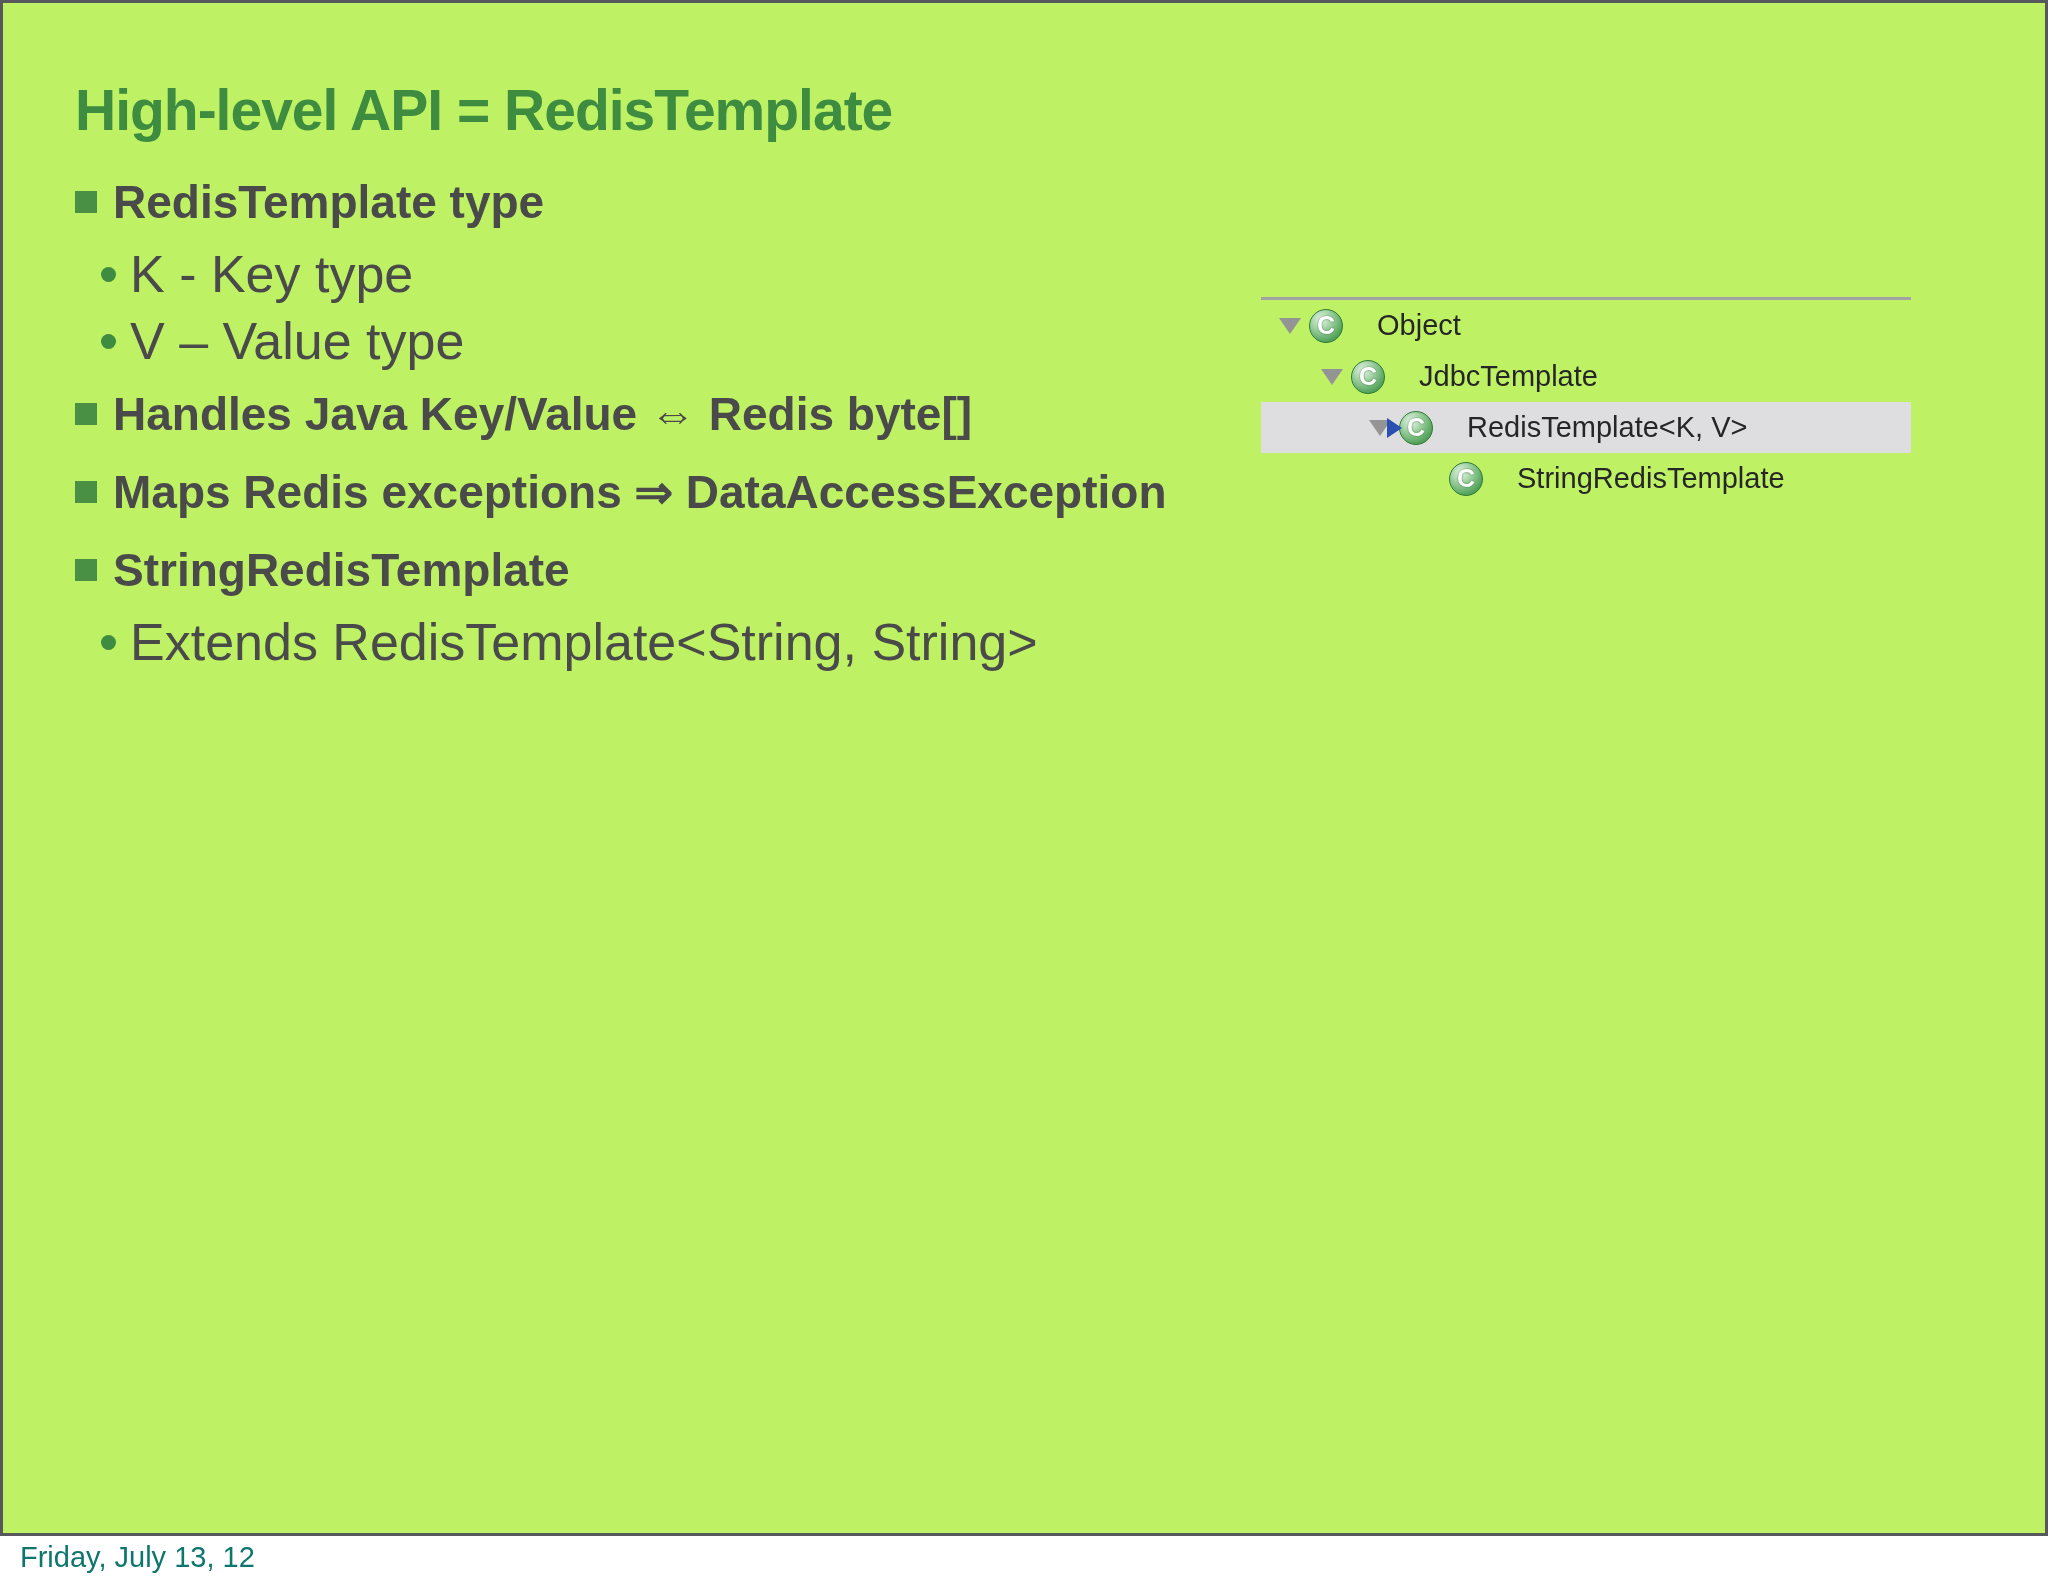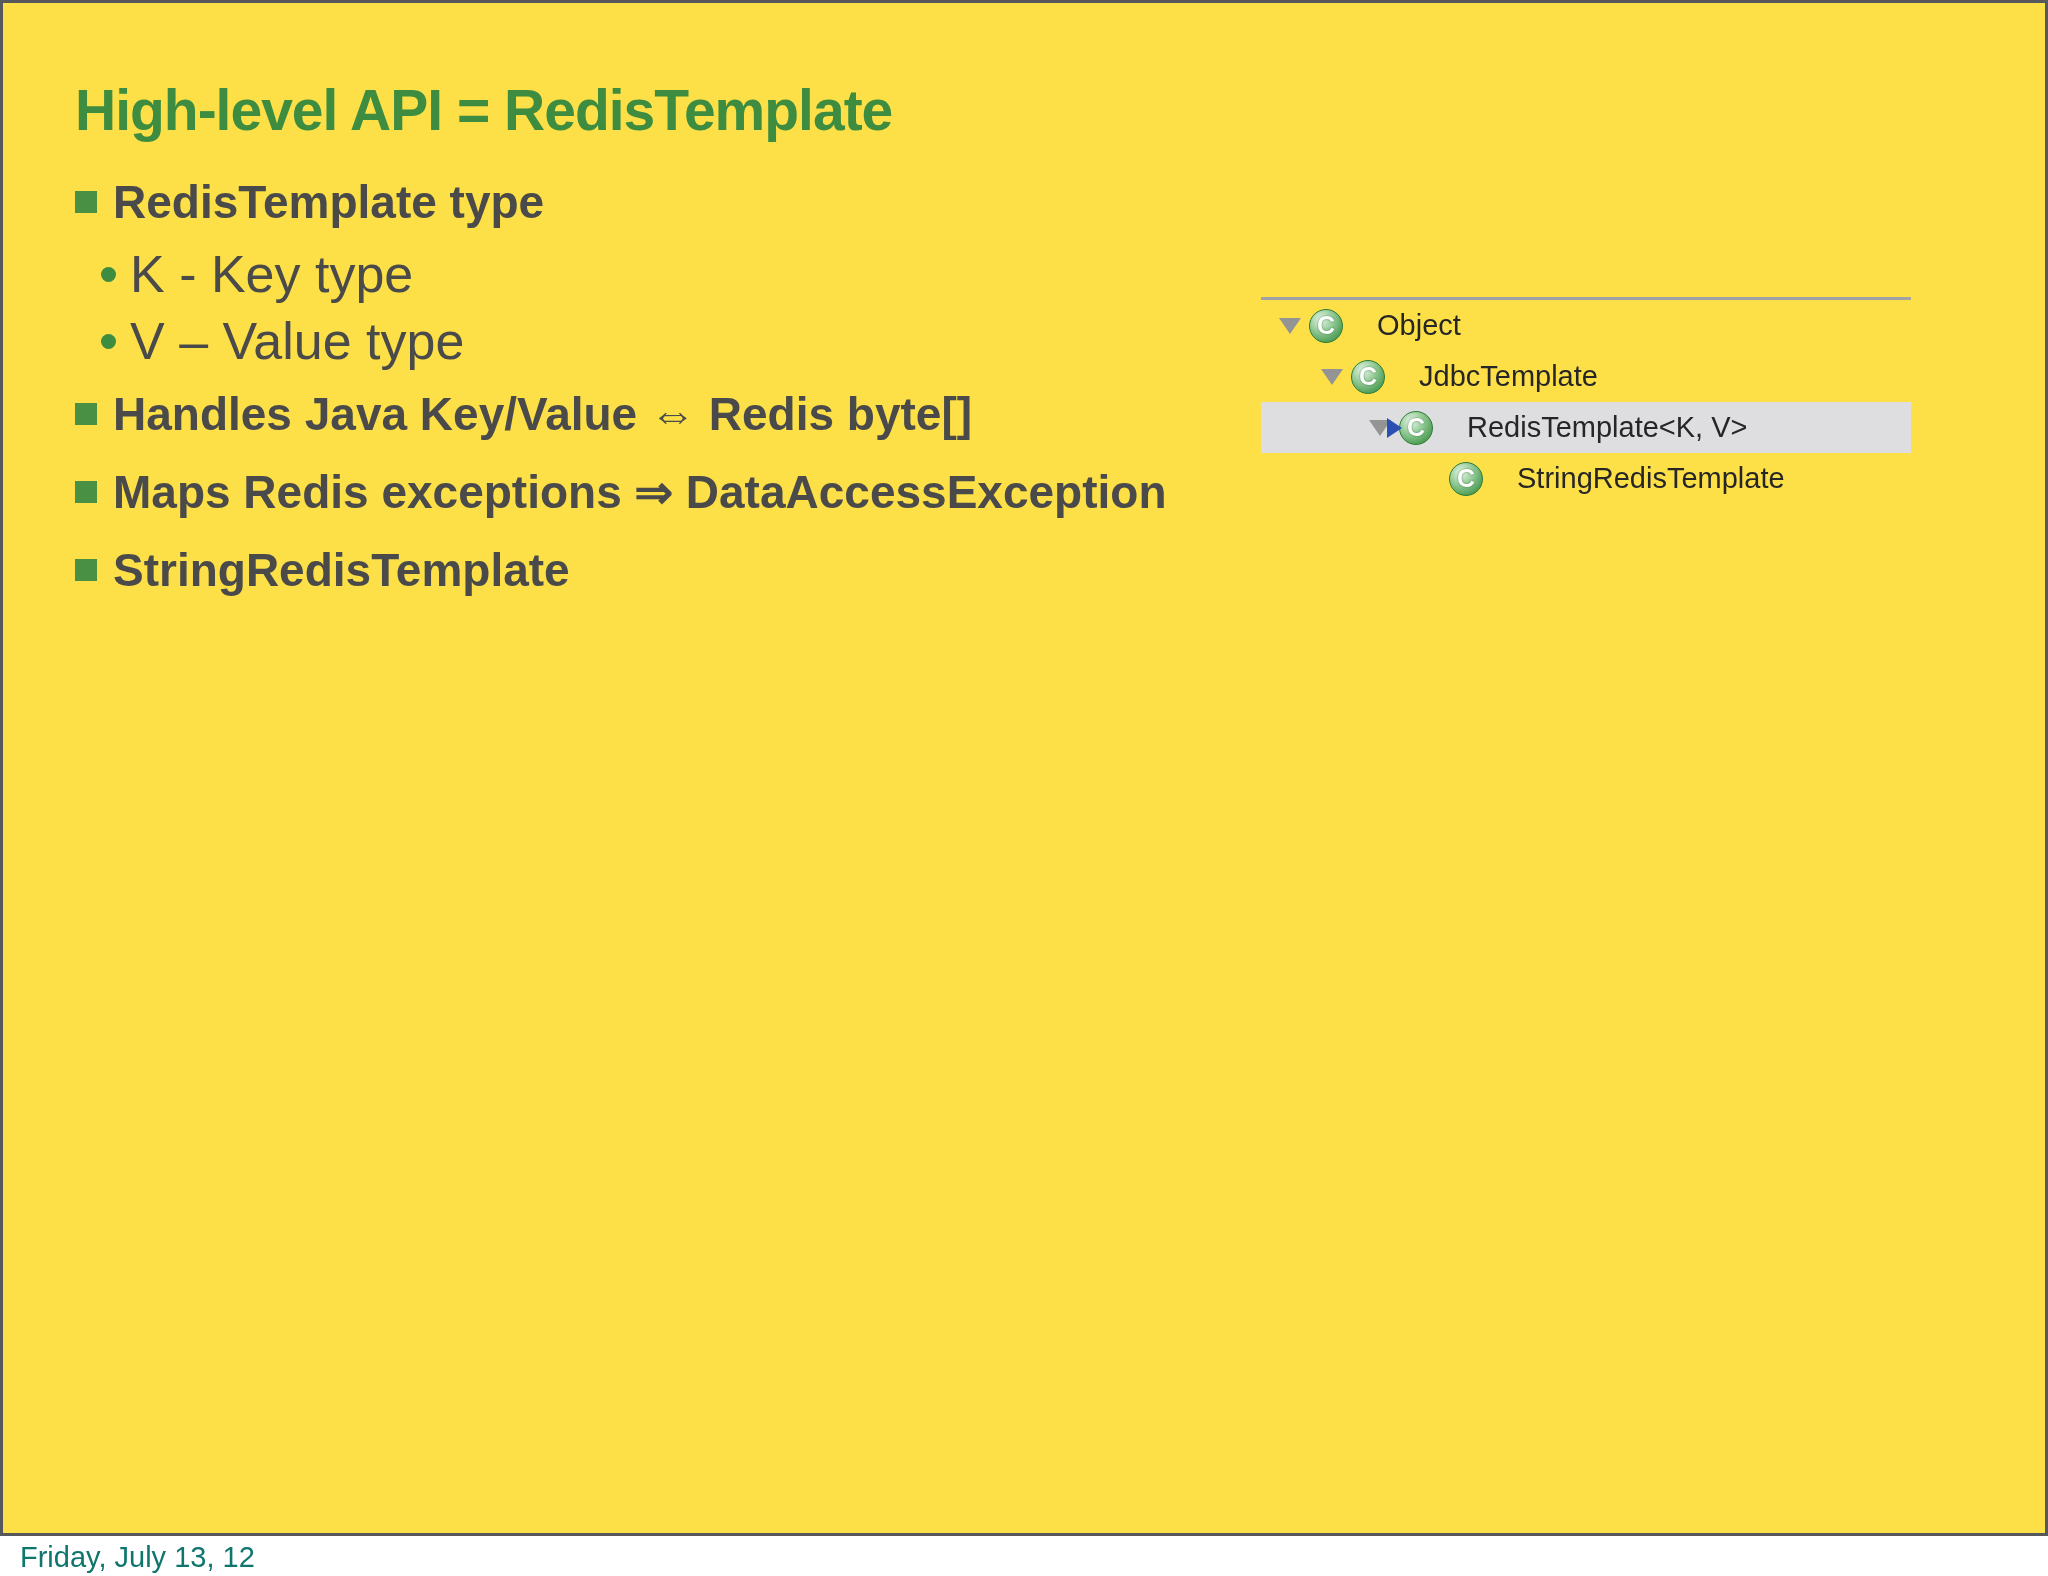--- a/index.html
+++ b/index.html
@@ -10,21 +10,21 @@
     background: #ffffff;
     font-family: "Liberation Sans", sans-serif;
     position: relative;
   }
   .slide-frame {
     position: absolute;
     left: 0; top: 0;
     width: 2042px;
     height: 1530px;
     border: 3px solid #57585c;
-    background: #fde047;
+    background: #bef264;
   }
   .slide-title {
     position: absolute;
     left: 72px;
     top: 36px;
     font-size: 57px;
     font-weight: bold;
     letter-spacing: -1px;
     color: #3d8c40;
     white-space: nowrap;
@@ -163,20 +163,24 @@
     <span>Handles Java Key/Value ⇔ Redis byte[]</span>
   </div>
       <div class="bullet-row l1">
     <span class="bullet-square"></span>
     <span>Maps Redis exceptions ⇒ DataAccessException</span>
   </div>
       <div class="bullet-row l1">
     <span class="bullet-square"></span>
     <span>StringRedisTemplate</span>
   </div>
+      <div class="bullet-row l2">
+    <span class="bullet-dot"></span>
+    <span>Extends RedisTemplate&lt;String, String&gt;</span>
+  </div>
     </div>
 
   <div class="class-tree">
       <div class="tree-row" style="padding-left: 18px;">
     <span class="expander"></span>
 
     <span class="class-icon">
           <span>C</span>
         </span>
     <span>Object</span>

